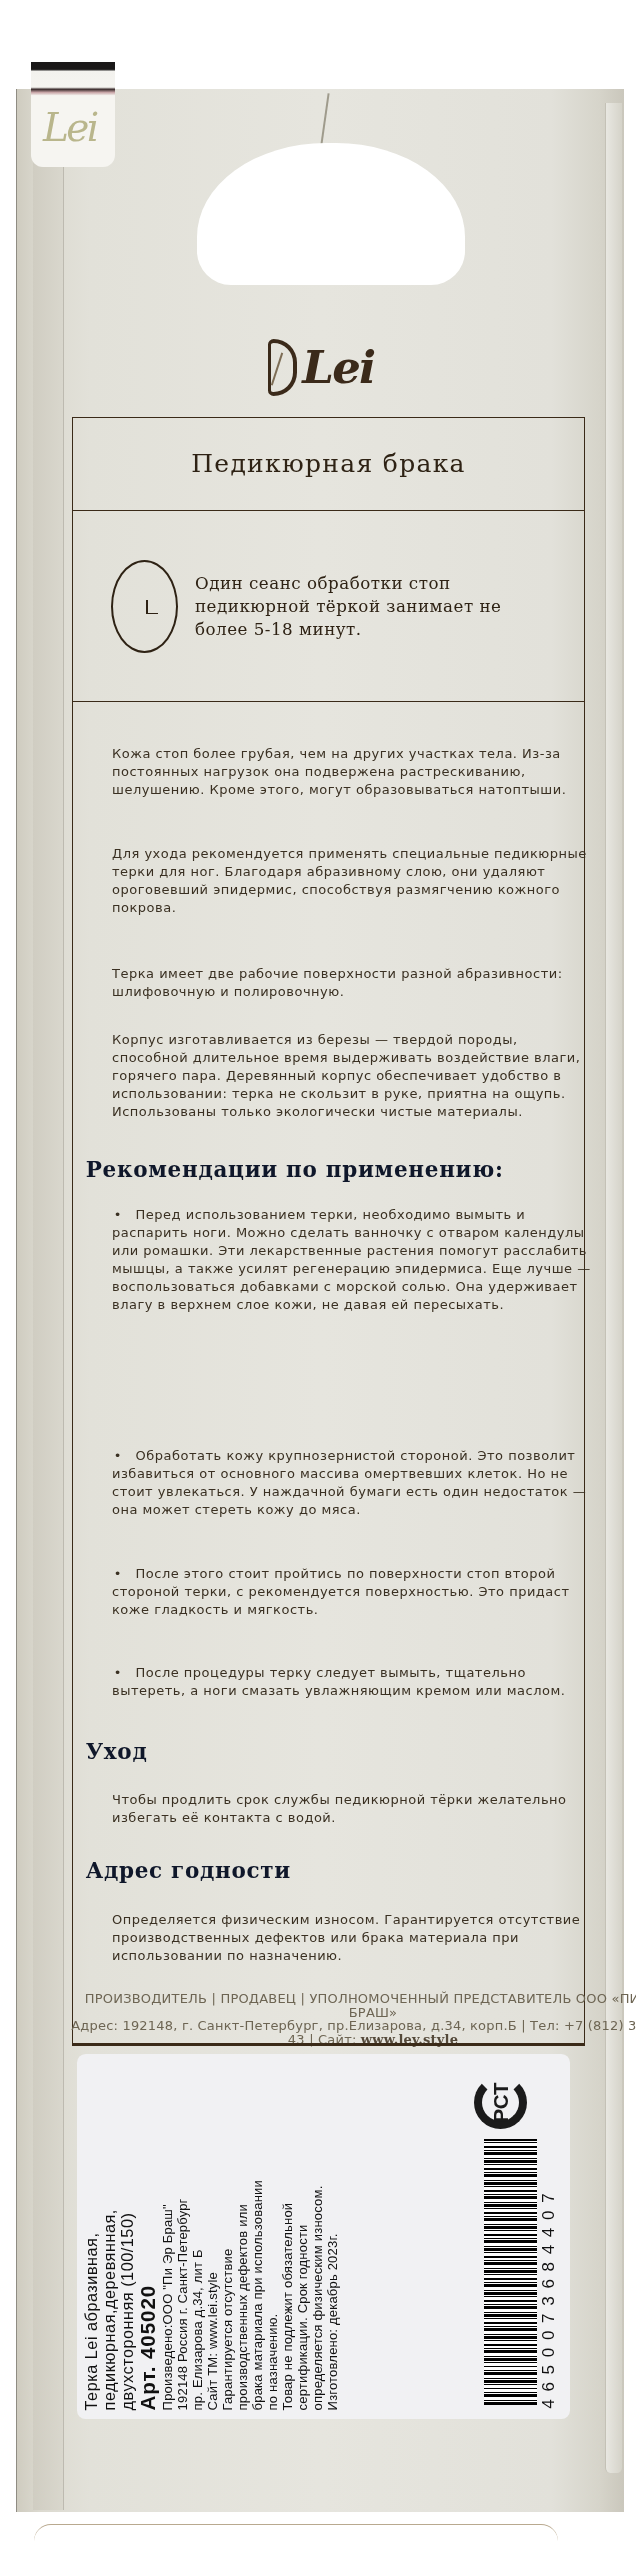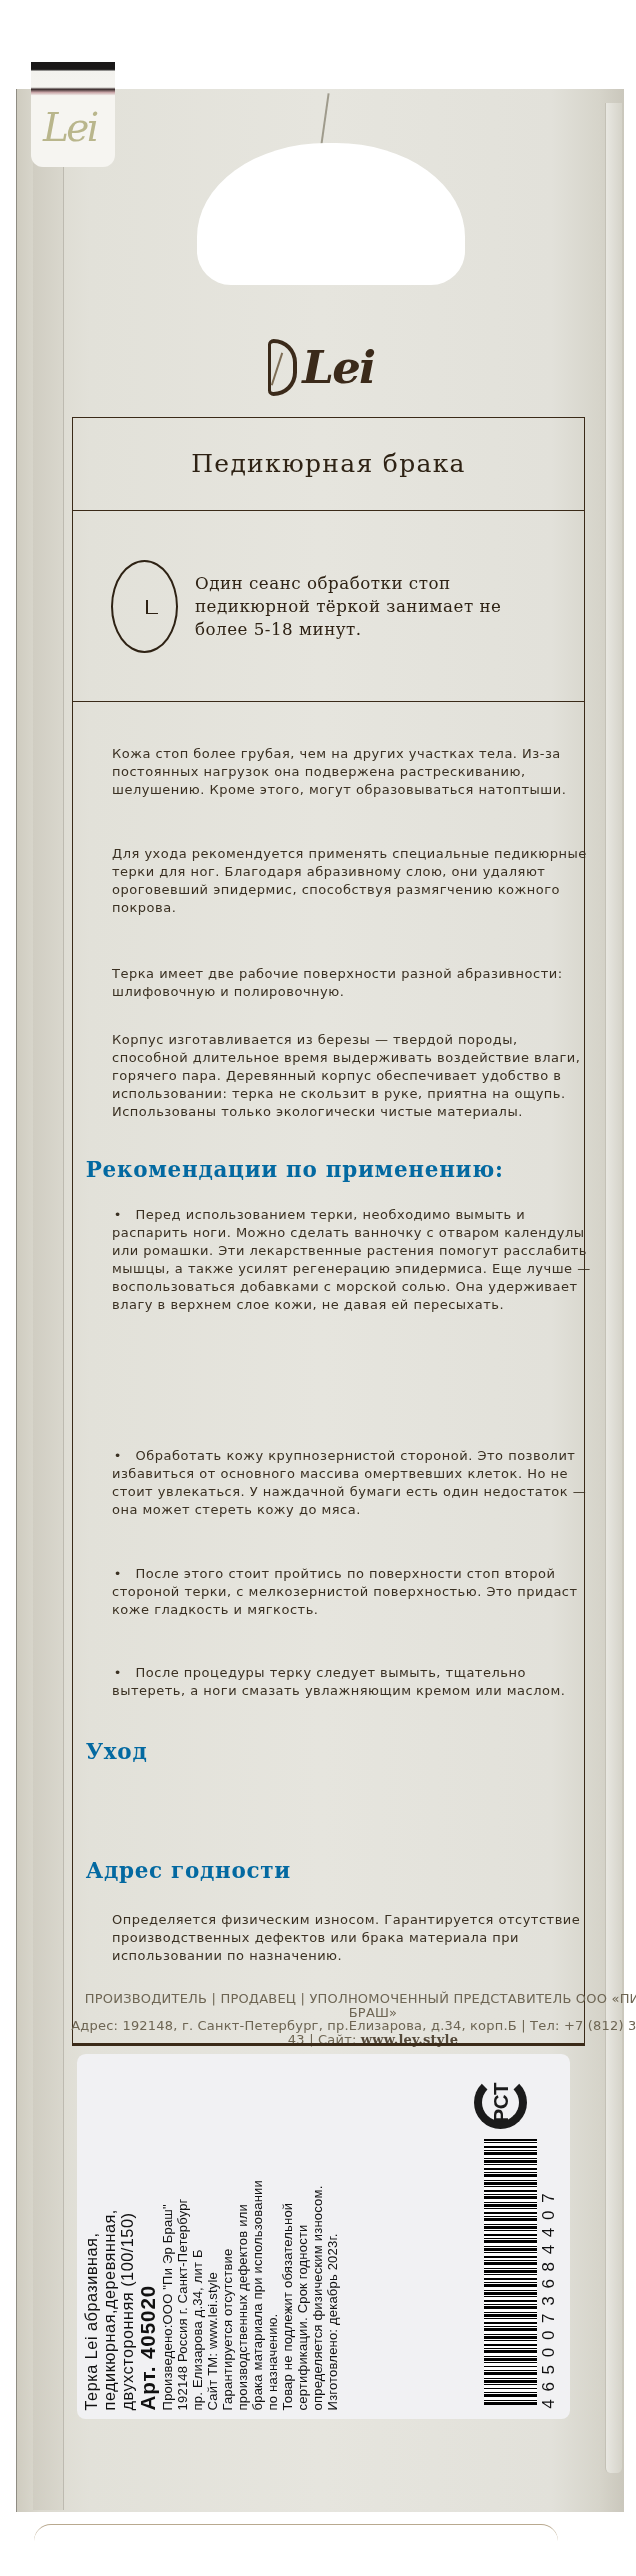--- a/index.html
+++ b/index.html
@@ -88,21 +88,21 @@
   }
 
   .content {
     position: absolute; left: 72px; top: 702px; width: 513px; height: 1341px;
   }
   .para {
     position: absolute; left: 30px; width: 481px;
     font-family: "DejaVu Sans", sans-serif; font-size: 13px; line-height: 18px; color: #3a3022; letter-spacing: 0.5px; margin-left: 10px;
   }
   .heading {
-    position: absolute; left: 13.7px; font-family: "DejaVu Serif", serif; font-size: 21.5px; color: #0369a1; letter-spacing: 0.7px;
+    position: absolute; left: 13.7px; font-family: "DejaVu Serif", serif; font-size: 21.5px; color: #0f172a; letter-spacing: 0.7px;
   }
   .bullet::before { content: "•"; margin-right: 13.7px; margin-left: 1.7px; }
 
   .footer-makers {
     position: absolute; left: 63px; top: 1992px; width: 620px; text-align: center;
     font-family: "DejaVu Sans", sans-serif; font-size: 13px; color: #6d6553; line-height: 13.7px; letter-spacing: 0.2px;
   }
   .footer-makers .site { font-family: "DejaVu Serif", serif; font-weight: bold; color: #54493a; }
   .frame-bottom {
     position: absolute; left: 72px; top: 2043px; width: 513px; height: 2.6px; background: #3a2a18;
@@ -177,24 +177,25 @@
 
 <div class="content">
   <p class="para" style="top:43px;">Кожа стоп более грубая, чем на других участках тела. Из-за постоянных нагрузок она подвержена растрескиванию, шелушению. Кроме этого, могут образовываться натоптыши.</p>
   <p class="para" style="top:143px;">Для ухода рекомендуется применять специальные педикюрные терки для ног. Благодаря абразивному слою, они удаляют ороговевший эпидермис, способствуя размягчению кожного покрова.</p>
   <p class="para" style="top:263px;">Терка имеет две рабочие поверхности разной абразивности: шлифовочную и полировочную.</p>
   <p class="para" style="top:329px;">Корпус изготавливается из березы — твердой породы, способной длительное время выдерживать воздействие влаги, горячего пара. Деревянный корпус обеспечивает удобство в использовании: терка не скользит в руке, приятна на ощупь. Использованы только экологически чистые материалы.</p>
 
   <h2 class="heading" style="top:455px;">Рекомендации по применению:</h2>
   <p class="para bullet" style="top:504px;">Перед использованием терки, необходимо вымыть и распарить ноги. Можно сделать ванночку с отваром календулы или ромашки. Эти лекарственные растения помогут расслабить мышцы, а также усилят регенерацию эпидермиса. Еще лучше — воспользоваться добавками с морской солью. Она удерживает влагу в верхнем слое кожи, не давая ей пересыхать.</p>
   <p class="para bullet" style="top:745px;">Обработать кожу крупнозернистой стороной. Это позволит избавиться от основного массива омертвевших клеток. Но не стоит увлекаться. У наждачной бумаги есть один недостаток — она может стереть кожу до мяса.</p>
-  <p class="para bullet" style="top:863px;">После этого стоит пройтись по поверхности стоп второй стороной терки, с мелкозернистой поверхностью. Это придаст коже гладкость и мягкость.</p>
+  <p class="para bullet" style="top:863px;">После этого стоит пройтись по поверхности стоп второй стороной терки, с рекомендуется поверхностью. Это придаст коже гладкость и мягкость.</p>
   <p class="para bullet" style="top:962px;">После процедуры терку следует вымыть, тщательно вытереть, а ноги смазать увлажняющим кремом или маслом.</p>
 
   <h2 class="heading" style="top:1037px;">Уход</h2>
+  <p class="para" style="top:1089px;">Чтобы продлить срок службы педикюрной тёрки желательно избегать её контакта с водой.</p>
 
   <h2 class="heading" style="top:1156px;">Адрес годности</h2>
   <p class="para" style="top:1209px;">Определяется физическим износом. Гарантируется отсутствие производственных дефектов или брака материала при использовании по назначению.</p>
 </div>
 
 <div class="footer-makers">
   <div>ПРОИЗВОДИТЕЛЬ | ПРОДАВЕЦ | УПОЛНОМОЧЕННЫЙ ПРЕДСТАВИТЕЛЬ ООО «ПИ ЭР БРАШ»</div>
   <div>
     <span>Адрес: 192148, г. Санкт-Петербург, пр.Елизарова, д.34, корп.Б | Тел: +7 (812) 380 43 43 | Сайт:</span>
     <span class="site">www.ley.style</span>

